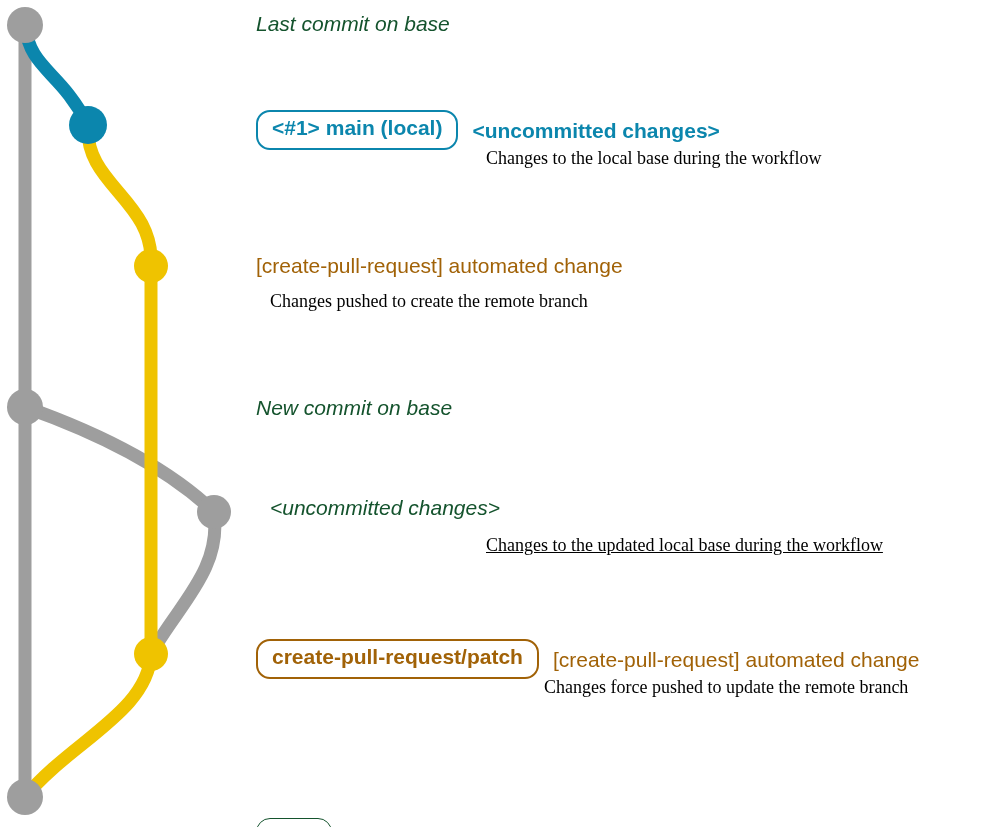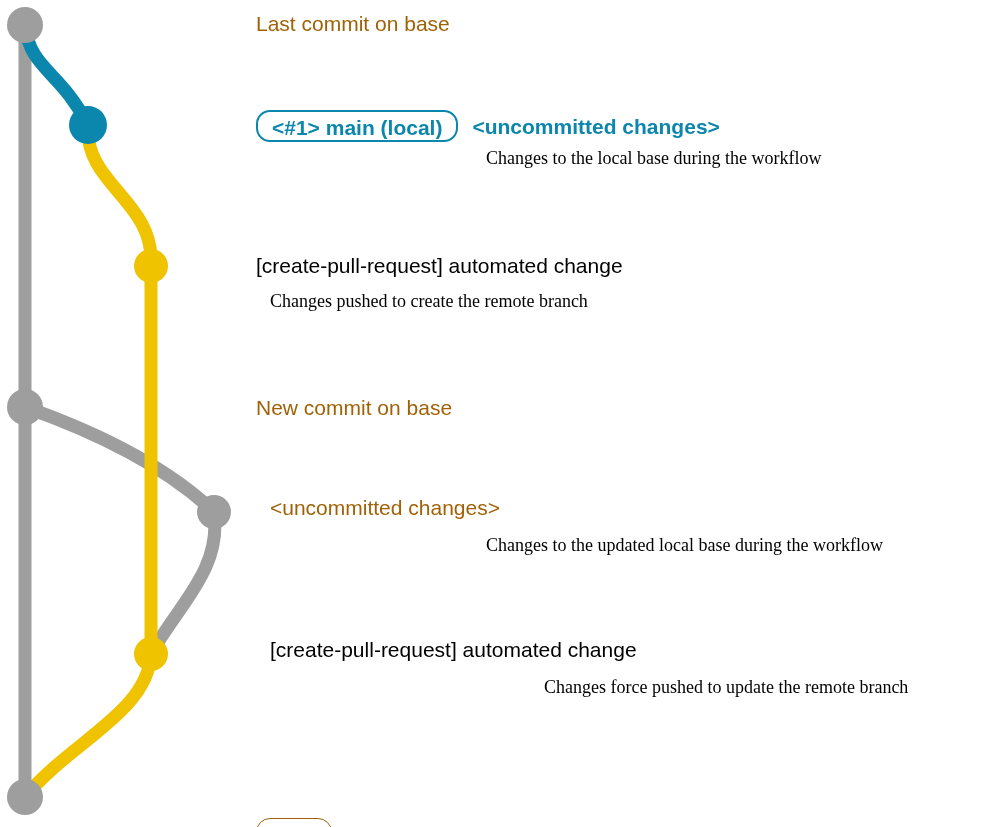--- a/index.html
+++ b/index.html
@@ -28,21 +28,21 @@
     display: flex;
     align-items: center;
     white-space: nowrap;
   }
   .badge {
     display: inline-flex;
     align-items: center;
     justify-content: center;
     border: 2px solid currentColor;
     border-radius: 14px;
-    padding: 5px 14px 2px 14px;
+    padding: 5px 14px 10px 14px;
     font-size: 21px;
     font-weight: 700;
     line-height: 1;
     box-sizing: border-box;
   }
   .badge.thin {
     font-weight: 400;
     border-width: 1.5px;
   }
   .headline {
@@ -55,22 +55,22 @@
   .desc {
     position: absolute;
     font-family: "Liberation Serif", serif;
     font-size: 18px;
     color: #000000;
     white-space: nowrap;
     line-height: 1;
   }
   .gap { display: inline-block; width: 14px; }
   .c-blue   { color: #0B86AD; }
-  .c-yellow { color: #000000; }
-  .c-gray   { color: #a16207; }
+  .c-yellow { color: #a16207; }
+  .c-gray   { color: #14532d; font-style: italic; }
 </style>
 </head>
 <body>
 
 <svg id="graph-canvas" viewBox="0 0 981 827" xmlns="http://www.w3.org/2000/svg">
 
   <path d="M 25 25 L 25 797" fill="none" stroke="#9E9E9E" stroke-width="13" stroke-linecap="round"></path>
 
   <path d="M 25 25 C 30 70, 60 70, 88 125" fill="none" stroke="#0B86AD" stroke-width="13" stroke-linecap="round"></path>
 
@@ -110,23 +110,24 @@
 <div class="desc" style="left:270px; top:292px;">Changes pushed to create the remote branch</div>
 
 <div class="row" style="left:256px; top:397px;">
   <span class="headline plain c-gray">New commit on base</span>
 </div>
 
 <div class="row" style="left:256px; top:497px;">
   <span class="gap"></span>
   <span class="headline plain c-gray">&lt;uncommitted changes&gt;</span>
 </div>
-<div class="desc" style="left:486px; top:536px;">Changes to the updated local base during the workflow</div>
+<div class="desc" style="left:486px; top:536px;text-decoration:underline;">Changes to the updated local base during the workflow</div>
 
 <div class="row" style="left:256px; top:639px;">
+  <span class="badge c-yellow">create-pull-request/patch</span>
   <span class="gap"></span>
   <span class="headline plain c-yellow">[create-pull-request] automated change</span>
 </div>
 <div class="desc" style="left:544px; top:678px;">Changes force pushed to update the remote branch</div>
 
 <div class="row" style="left:256px; top:818px;">
   <span class="badge thin c-gray">main</span>
   <span class="gap"></span>
 </div>
 

